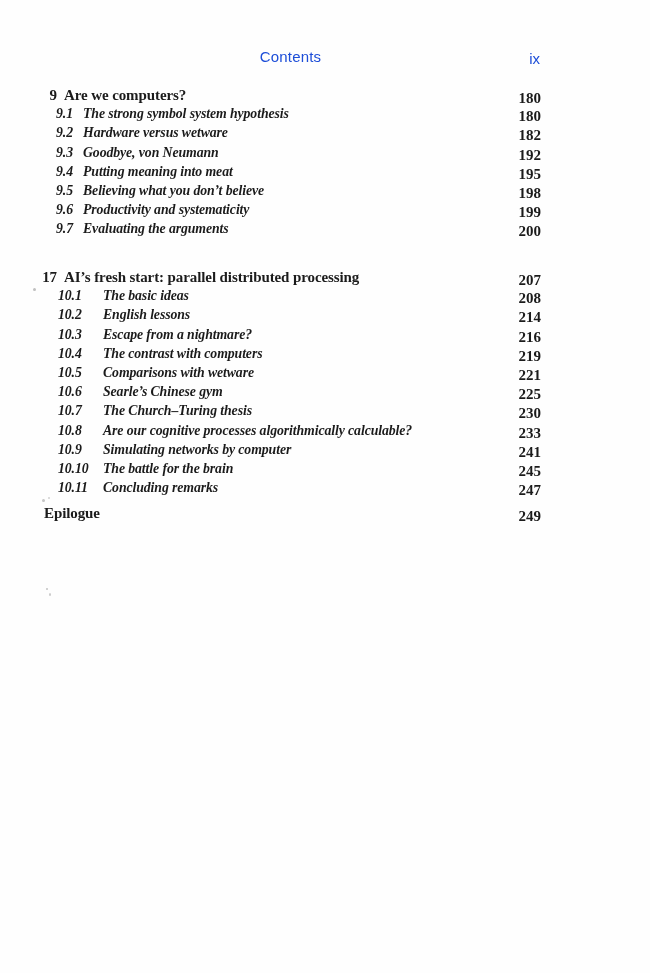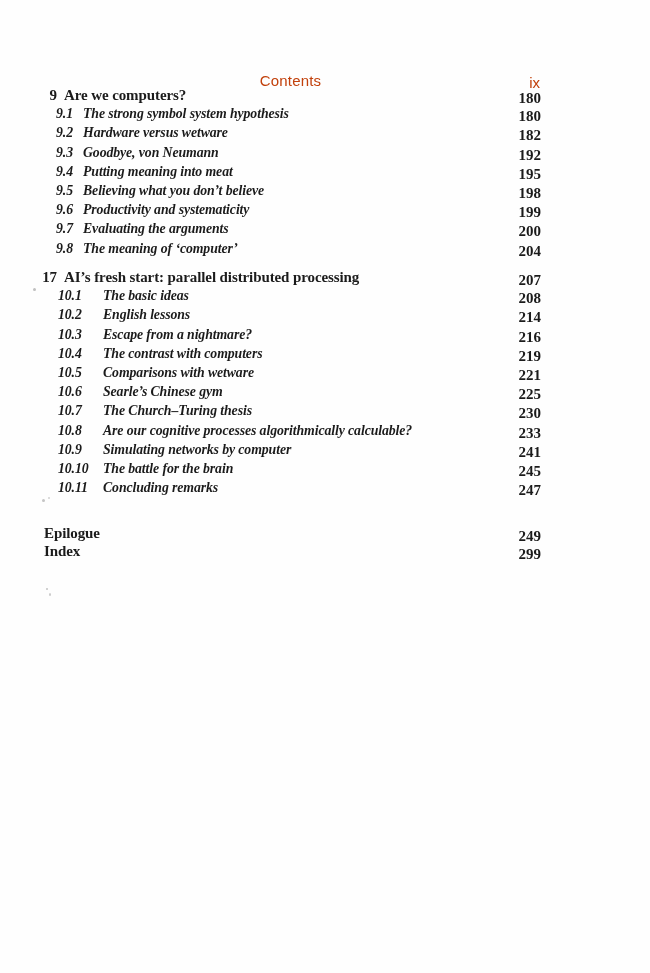--- a/index.html
+++ b/index.html
@@ -7,36 +7,36 @@
     width:650px;height:973px;overflow:hidden;
     background:#ffffff;
     font-family:"Liberation Serif","DejaVu Serif",serif;
   }
   .page{
     position:relative;width:650px;height:973px;
     background:#fefefef7;color:#1d1d1d;
   }
   
   .header{
-    position:absolute;left:40px;top:72px;width:501px;height:18px;
+    position:absolute;left:40px;top:48px;width:501px;height:18px;
     font-family:"Liberation Sans","DejaVu Sans",sans-serif;
-    font-size:15px;font-weight:400;color:#c2410c;
+    font-size:15px;font-weight:400;color:#1d4ed8;
   }
   .running-head{position:absolute;left:0;right:0;text-align:center;letter-spacing:.2px;}
   .folio{position:absolute;right:1px;top:2px;}
 
   
   .block{
     position:absolute;left:40px;width:501px;
     line-height:18.2px;font-size:15px;font-weight:700;
     letter-spacing:-.1px;color:#1b1b1b;
   }
   .b9{top:86px;}
   .b10{top:268px;}
-  .bback{top:524px;}
+  .bback{top:504px;}
 
   .row{display:flex;align-items:baseline;white-space:nowrap;}
   .num{flex:0 0 auto;}
   .chapter>.num{width:17px;text-align:right;}
   .chapter>.title{margin-left:7px;}
 
   .sec{font-style:italic;font-size:13.8px;}
   .sec>.pagenum{font-style:normal;font-size:15px;}
   .b9 .sec>.num{margin-left:16px;width:27px;}
   .b10 .sec>.num{margin-left:18px;width:45px;}
@@ -97,25 +97,20 @@
     <div class="row sec">
       <span class="num">9.6</span>
       <span class="title">Productivity and systematicity</span>
       <span class="pagenum">199</span>
     </div>
     <div class="row sec">
       <span class="num">9.7</span>
       <span class="title">Evaluating the arguments</span>
       <span class="pagenum">200</span>
     </div>
-    <div class="row sec">
-      <span class="num">9.8</span>
-      <span class="title">The meaning of ‘computer’</span>
-      <span class="pagenum">204</span>
-    </div>
   </div>
 
   <div class="block b10">
     <div class="row chapter">
       <span class="num">17</span>
       <span class="title">AI’s fresh start: parallel distributed processing</span>
       <span class="pagenum">207</span>
     </div>
     <div class="row sec">
       <span class="num">10.1</span>
@@ -172,24 +167,20 @@
       <span class="title">Concluding remarks</span>
       <span class="pagenum">247</span>
     </div>
   </div>
 
   <div class="block bback">
     <div class="row back">
       <span class="title">Epilogue</span>
       <span class="pagenum">249</span>
     </div>
-    <div class="row back">
-      <span class="title">Index</span>
-      <span class="pagenum">299</span>
-    </div>
   </div>
 
   <div class="speck sp1"></div>
   <div class="speck sp2"></div>
   <div class="speck sp3"></div>
   <div class="speck sp4"></div>
   <div class="speck sp5"></div>
 
 </div>
 

